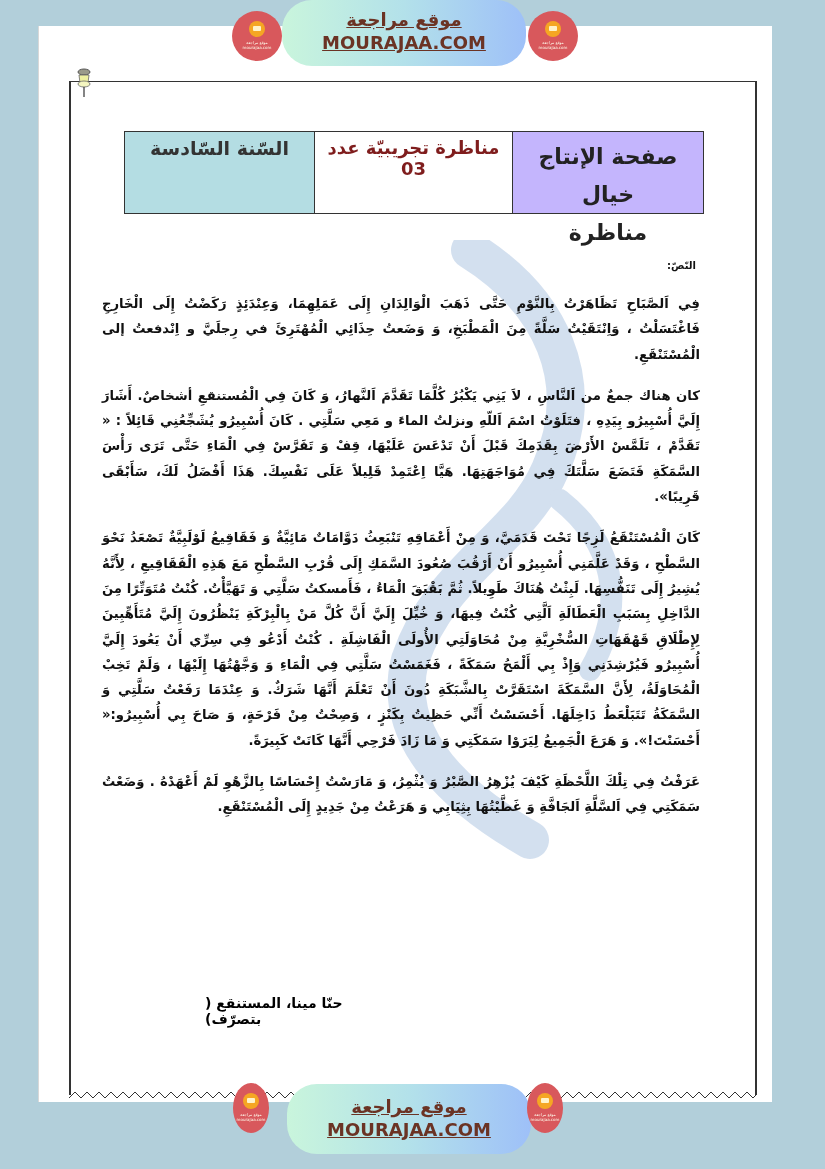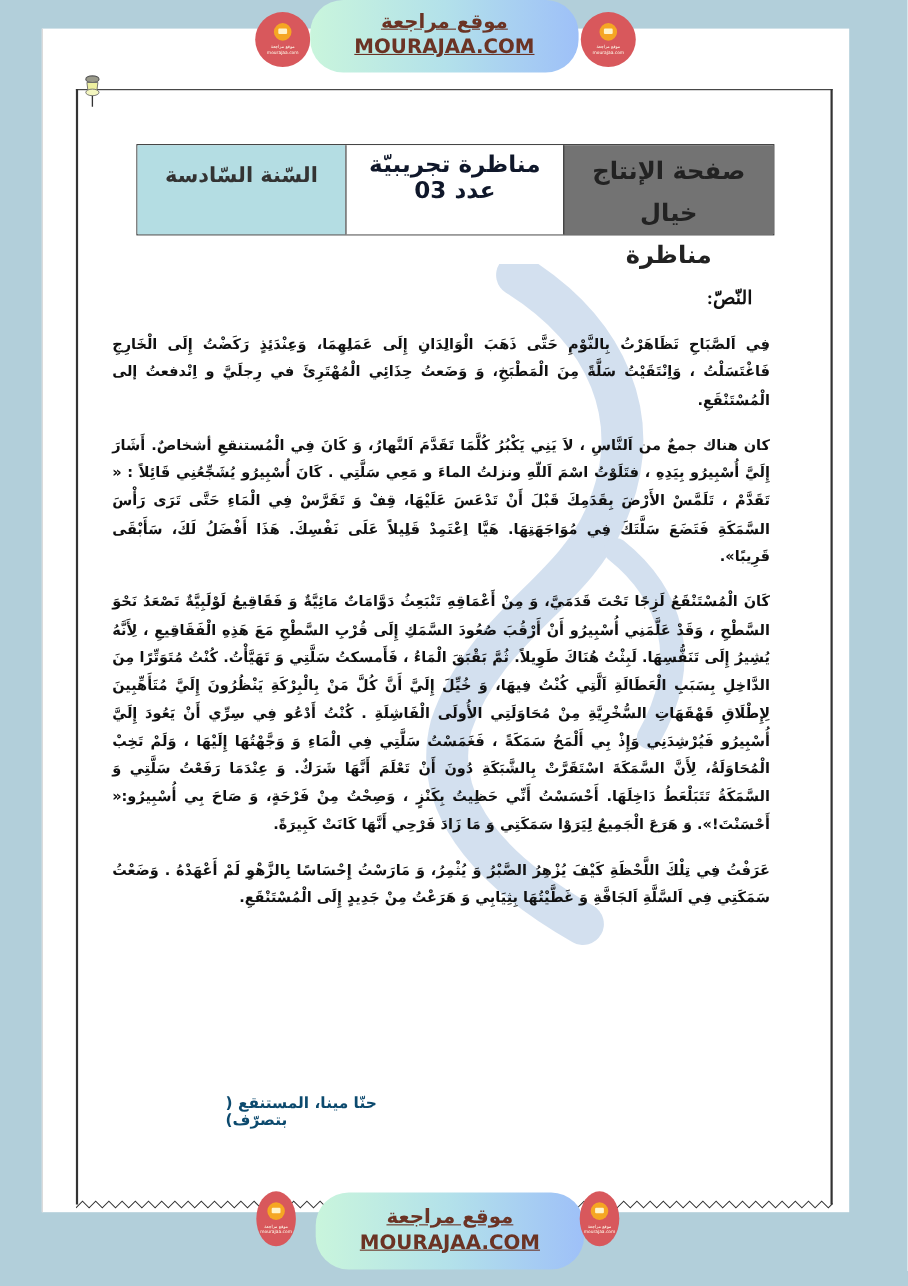--- a/index.html
+++ b/index.html
@@ -26,46 +26,46 @@
     .pin {
       position: absolute; left: 74px; top: 68px; width: 20px; height: 32px;
     }
     .header-table {
       position: absolute; left: 124px; top: 131px; width: 580px; height: 83px;
       border: 1.5px solid #333; box-sizing: border-box;
       display: flex; flex-direction: row-reverse;
     }
     .cell { box-sizing: border-box; height: 100%; text-align: center; }
     .cell-right {
-      width: 191px; background: #737373; border-left: 1.5px solid #333;
+      width: 191px; background: #c4b5fd; border-left: 1.5px solid #333;
       font-size: 22px; font-weight: bold; color: #222; padding-top: 6px; line-height: 38px;
     }
     .cell-mid {
       width: 198px; background: #ffffff; border-left: 1.5px solid #333;
-      font-size: 21px; font-weight: bold; color: #0f172a; padding-top: 5px;
+      font-size: 18px; font-weight: bold; color: #7f1d1d; padding-top: 5px;
     }
     .cell-left {
-      flex: 1; background: #b4dde3; font-size: 19px; font-weight: bold; color: #333; padding-top: 16px;
+      flex: 1; background: #b4dde3; font-size: 19px; font-weight: bold; color: #333; padding-top: 5px;
     }
     .watermark {
       position: absolute; left: 350px; top: 240px; width: 300px; height: 620px; opacity: 0.22;
     }
     .content {
       position: absolute; left: 102px; top: 260px; width: 598px;
       direction: rtl; text-align: justify; color: #111;
       font-family: "DejaVu Sans", sans-serif; font-weight: bold;
     }
-    .label { font-size: 17px; margin: 0 16px 20px 0; text-align: right; font-family: Liberation Serif, serif; }
+    .label { font-size: 10px; margin: 0 4px 20px 0; text-align: right; }
     .para {
       font-size: 13.2px; line-height: 25.3px; margin: 13px 0 16px 0;
       text-align: justify; text-align-last: right;
     }
     .signature {
       position: absolute; left: 205px; top: 995px; width: 180px;
-      direction: rtl; text-align: left; font-size: 14px; font-weight: bold; color: #0c4a6e;
+      direction: rtl; text-align: left; font-size: 14px; font-weight: bold; color: #000000;
     }
     .banner {
       position: absolute; width: 244px; height: 66px; border-radius: 30px;
       background: linear-gradient(90deg, #c9f5dc 0%, #b3e1ea 50%, #9ec0f8 100%);
       text-align: center; color: #6b3324; font-weight: bold;
     }
     .banner-top { left: 282px; top: 0px; }
     .banner-bottom { left: 287px; top: 1084px; height: 70px; }
     .banner .ar { font-size: 18px; text-decoration: underline; margin-top: 9px; line-height: 22px; }
     .banner .en { font-size: 18px; text-decoration: underline; line-height: 24px; font-family: "DejaVu Sans", sans-serif; }

